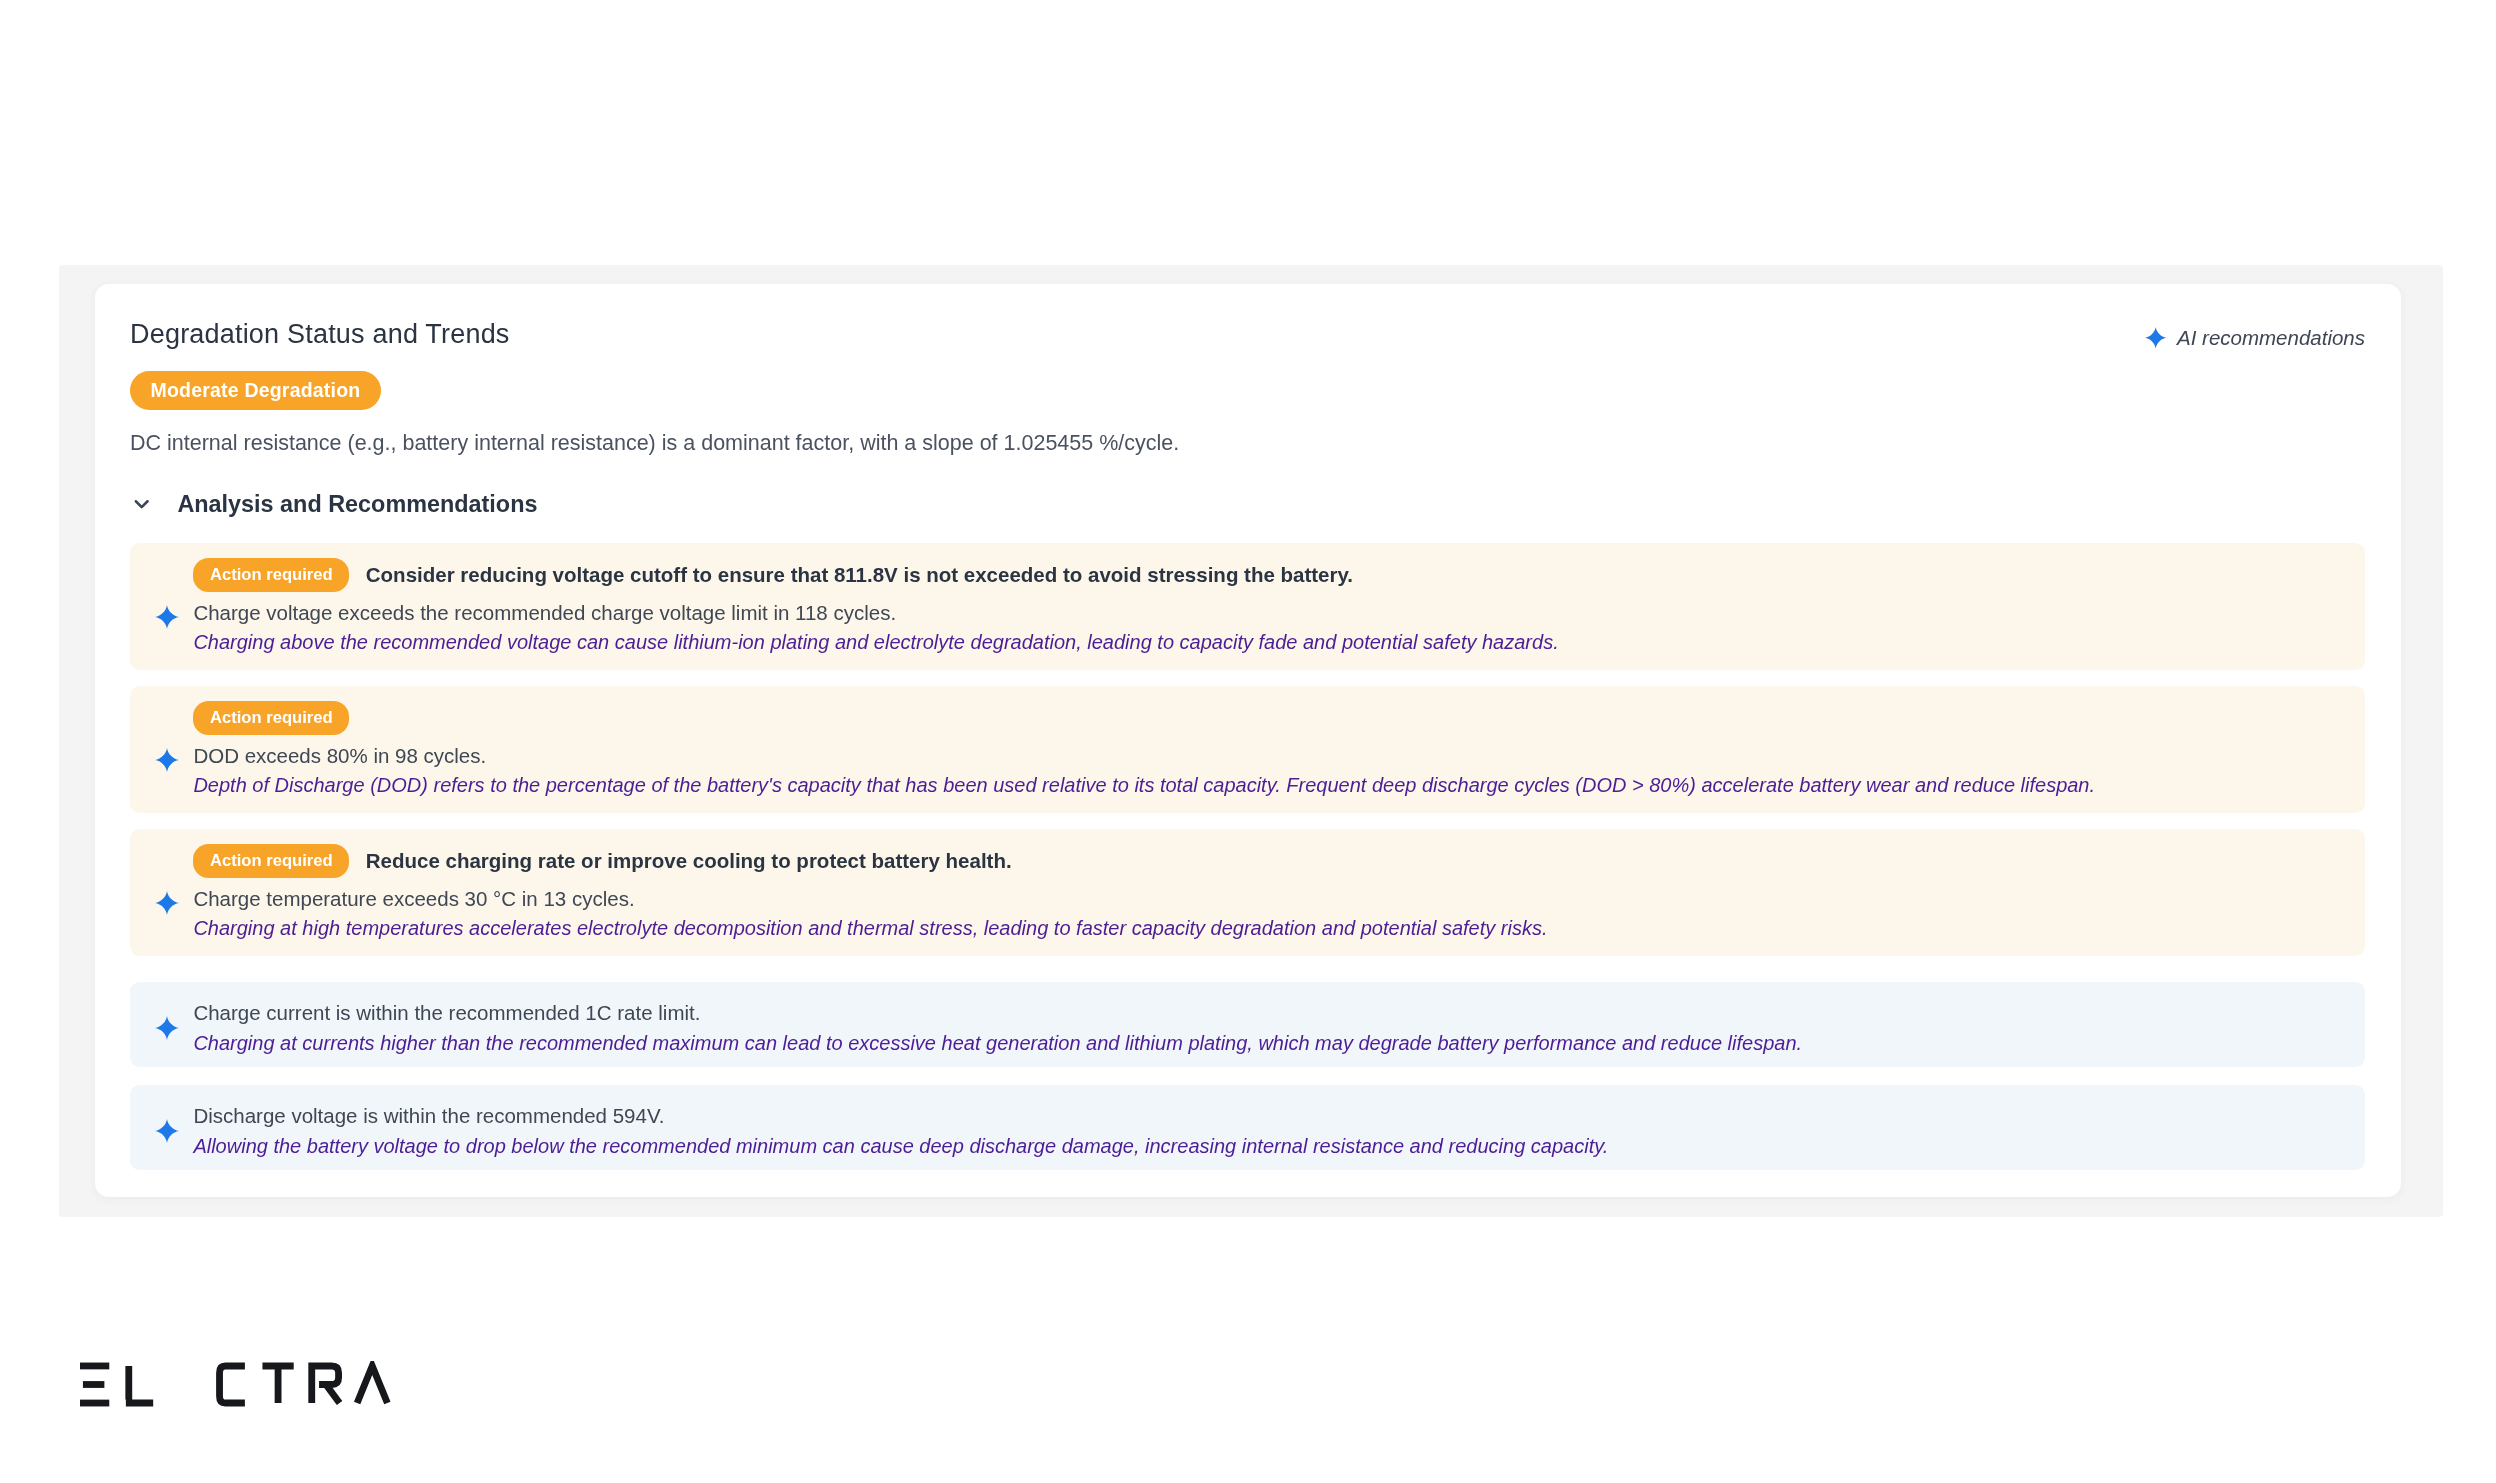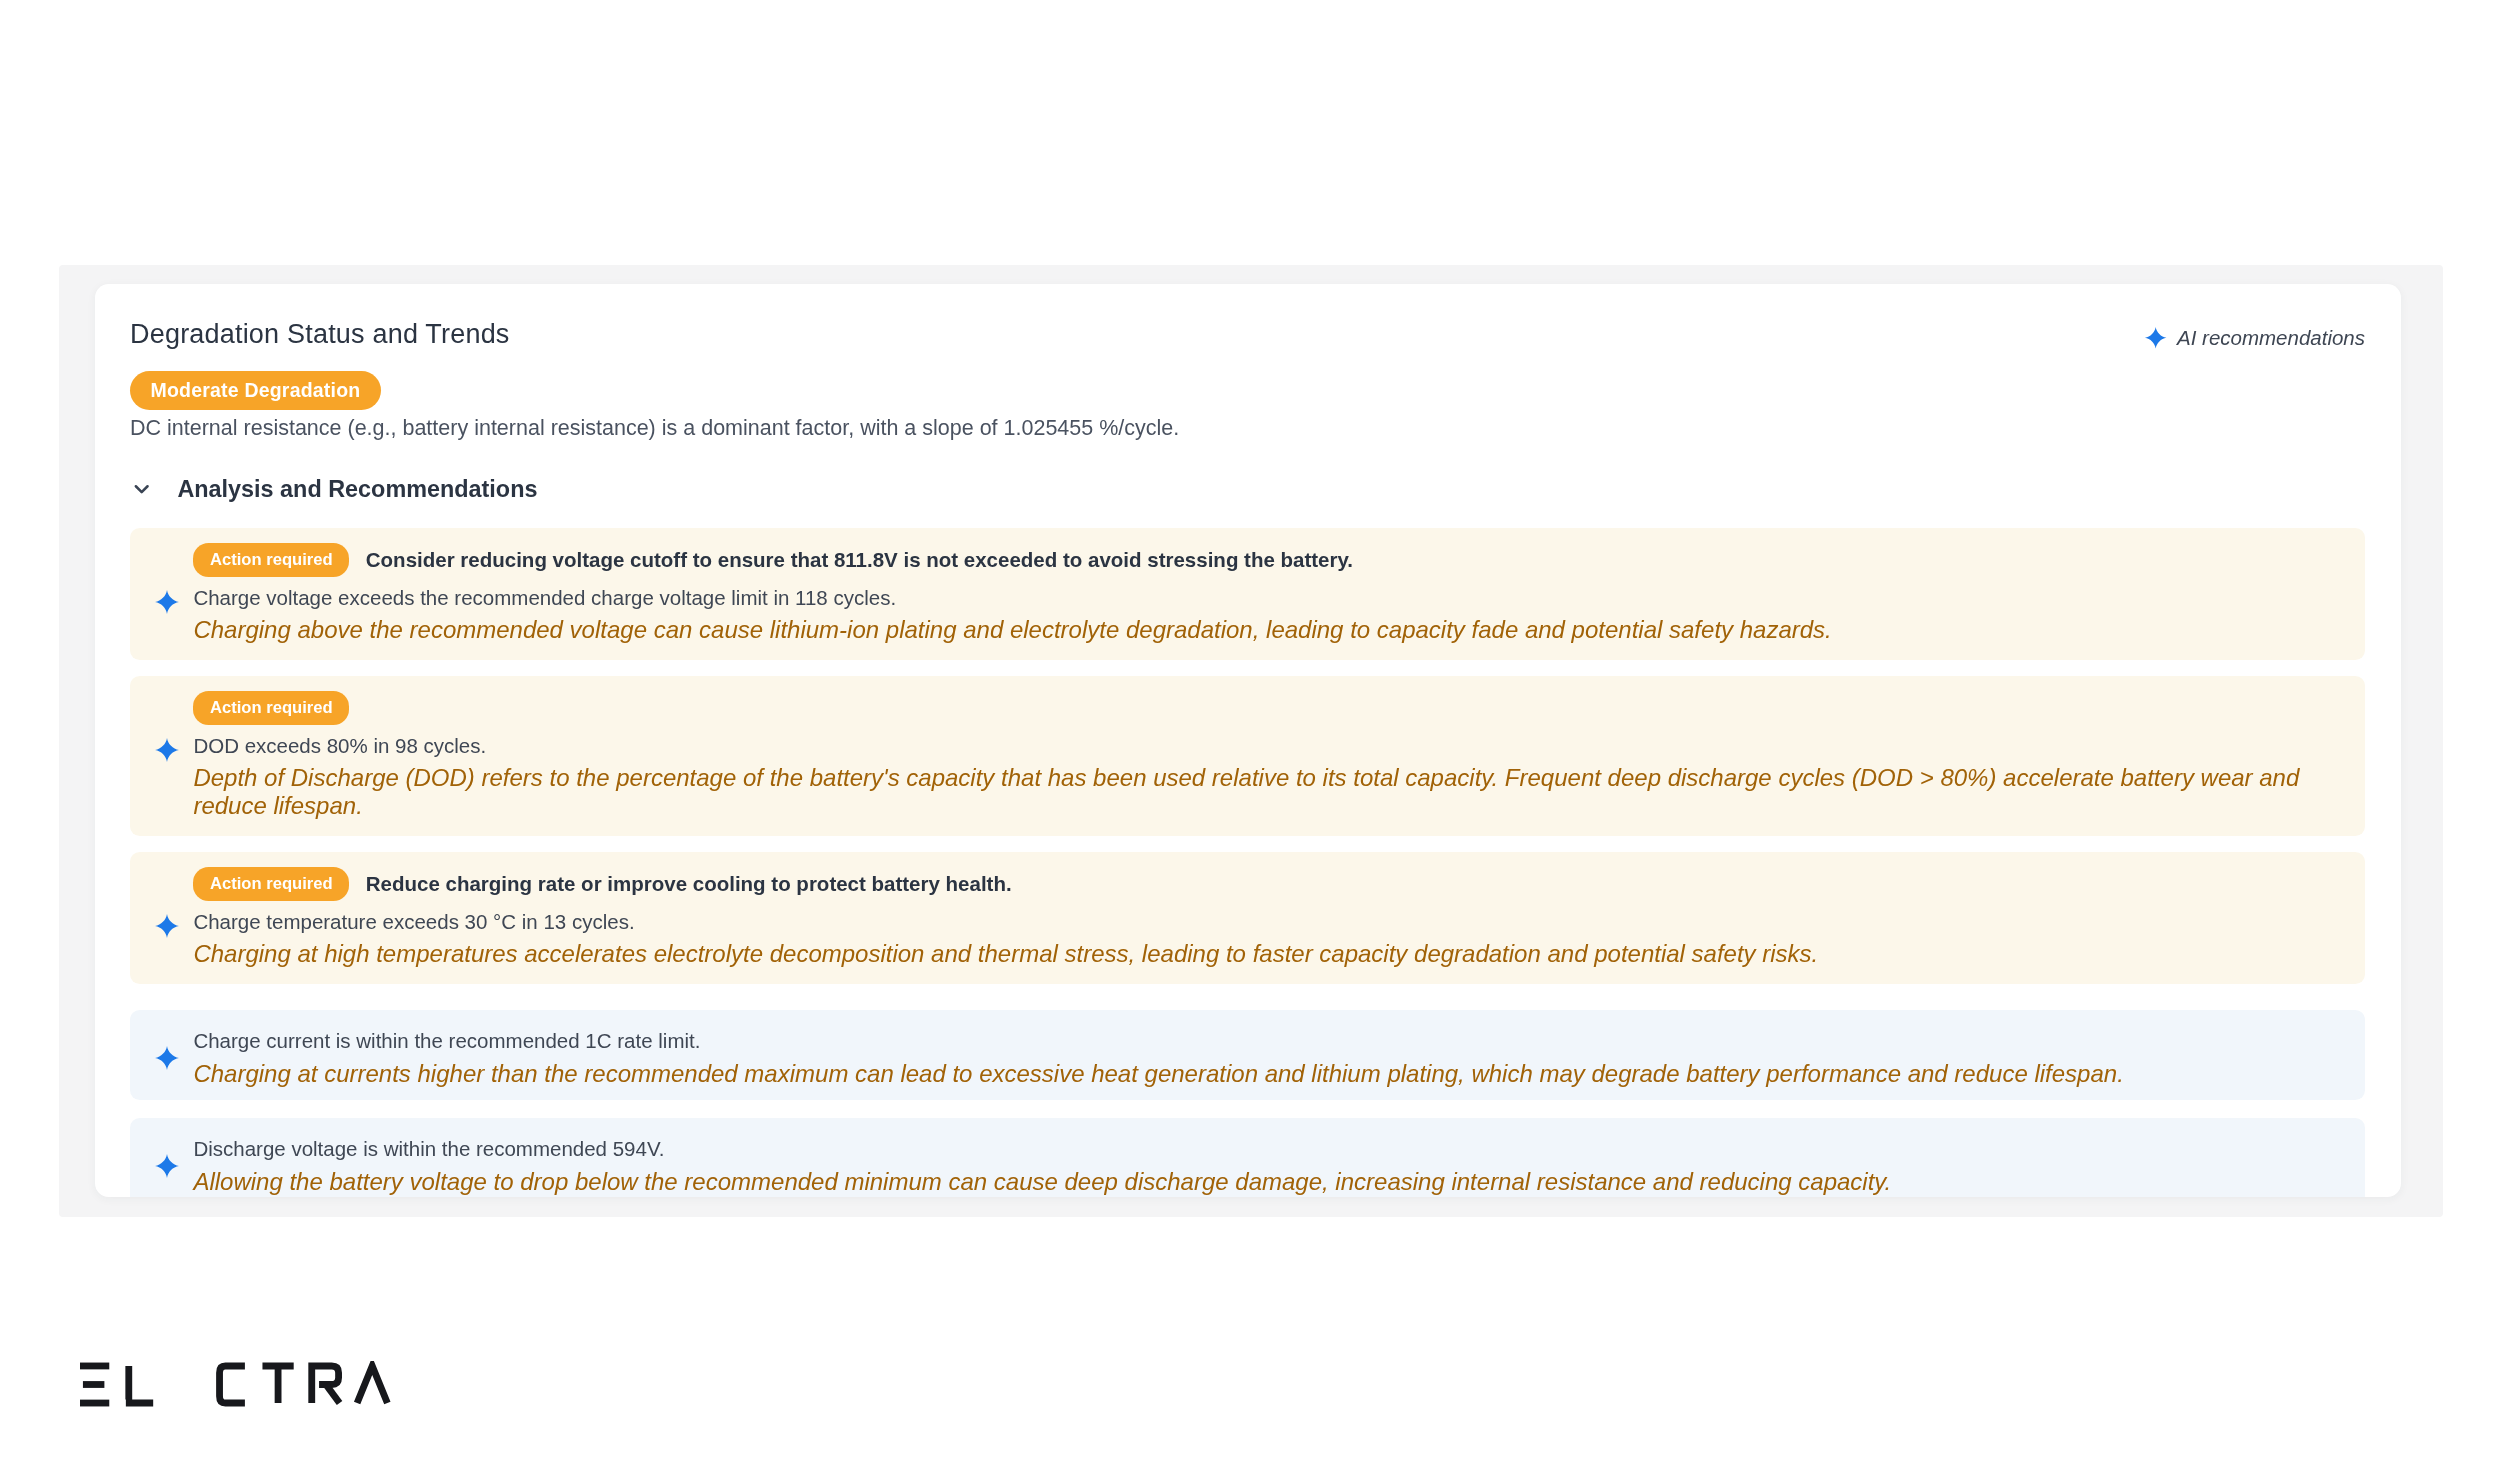--- a/index.html
+++ b/index.html
@@ -24,21 +24,21 @@
 
   .sparkle svg { display: block; }
 
   .status-badge {
     display: inline-block; margin-top: 21.5px;
     background: var(--status-badge, #F7A428); color: #ffffff;
     font-size: 19.5px; font-weight: 700;
     padding: 7.8px 20.5px; border-radius: 19.5px; letter-spacing: 0.2px;
   }
 
-  .summary { margin-top: 6px; font-size: 21.5px; color: #4a5260; }
+  .summary { margin-top: 21px; font-size: 21.5px; color: #4a5260; }
 
   .section-heading { margin-top: 35px; display: flex; align-items: center; gap: 24px; cursor: pointer; }
   .section-heading-label { font-size: 23.4px; font-weight: 700; color: var(--heading-text, #2b3442); }
   .chevron svg { display: block; }
 
   .rec-list { margin-top: 25px; }
   .rec-card {
     display: flex; border-radius: 9.8px; width: 100%;
     padding: 15.6px 27px 15.6px 24.4px;
   }
@@ -52,21 +52,21 @@
 
   .rec-content { flex: 1 1 auto; }
   .rec-headline-row { display: flex; align-items: center; gap: 16.6px; margin-bottom: 8.8px; }
   .action-badge {
     background: var(--action-badge, #F7A428); color: #ffffff;
     font-size: 16.6px; font-weight: 700;
     padding: 6.8px 16.6px; border-radius: 15.6px; white-space: nowrap;
   }
   .rec-headline { font-size: 20.5px; font-weight: 700; color: var(--heading-text, #2b3442); }
   .rec-message { font-size: 20.5px; color: #3f4754; margin-bottom: 6.8px; }
-  .rec-note { font-size: 24px; font-style: italic; color: #a16207; }
+  .rec-note { font-size: 20px; font-style: italic; color: #4c1d95; }
 
   .footer-logo { position: absolute; left: 80px; top: 1361px; }
   .sr { position: absolute; width: 1px; height: 1px; overflow: hidden; clip: rect(0 0 0 0); white-space: nowrap; }
 </style>
 </head>
 <body>
 
 <div class="canvas">
 
   <div class="panel-outer">

